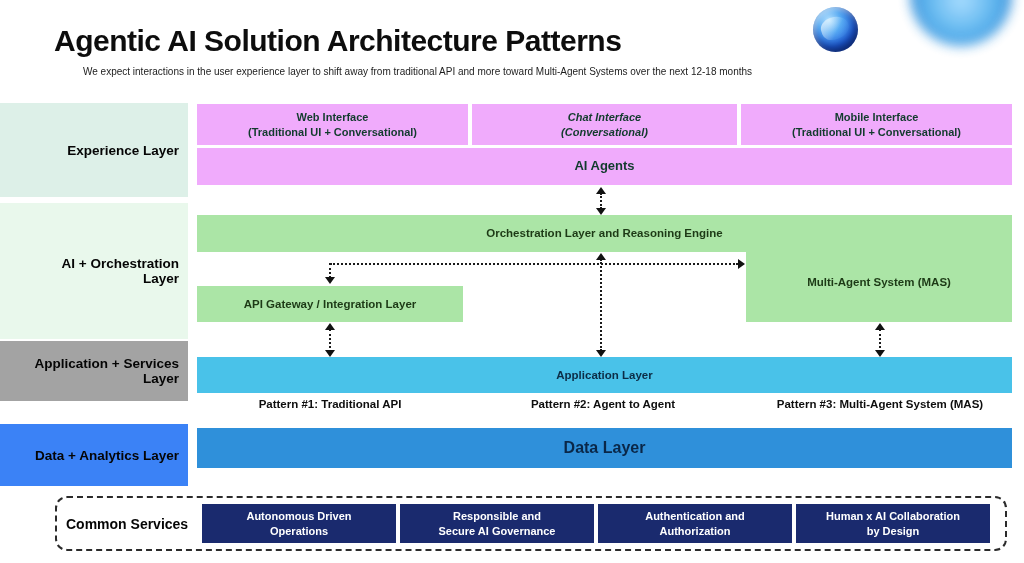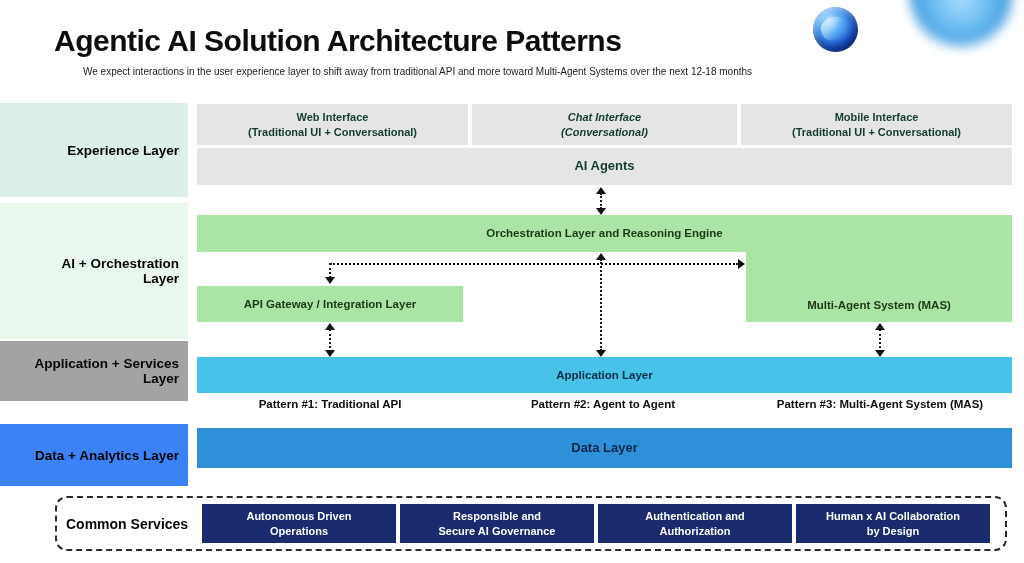--- a/index.html
+++ b/index.html
@@ -38,30 +38,30 @@
   }
   .rl-exp  { top:103px; height:94px;  background:#ddf0e8; }
   .rl-orch { top:203px; height:136px; background:#e9f8ec;padding-left:45px; }
   .rl-app  { top:341px; height:60px;  background:#a3a3a3; }
   .rl-data { top:424px; height:62px;  background:#3b82f6; }
   
   .box {
     position:absolute; display:flex; flex-direction:column; align-items:center; justify-content:center;
     text-align:center; font-weight:bold; line-height:1.3;
   }
-  .teal  { background:#e5e5e5; color:#123b2d; font-size:11px; }
+  .teal  { background:#f0abfc; color:#123b2d; font-size:11px; }
   .green { background:#abe5a6; color:#1d3a16; font-size:11.5px; }
   .cyan  { background:#49c2e9; color:#0c2d46; font-size:11.5px; }
-  .blue  { background:#2f90da; color:#0a2748; font-size:13px; }
+  .blue  { background:#2f90da; color:#0a2748; font-size:16px; }
   .b-web    { left:197px; top:104px; width:271px; height:41px; }
   .b-chat   { left:472px; top:104px; width:265px; height:41px;font-style:italic; }
   .b-mobile { left:741px; top:104px; width:271px; height:41px; }
   .b-agents { left:197px; top:148px; width:815px; height:37px; font-size:13px; }
   .b-engine { left:197px; top:215px; width:815px; height:37px; }
-  .b-mas    { left:746px; top:252px; width:266px; height:70px; justify-content:flex-end; padding-bottom:9px; }
+  .b-mas    { left:746px; top:252px; width:266px; height:70px; padding-bottom:9px; }
   .b-gw     { left:197px; top:286px; width:266px; height:36px; }
   .b-app    { left:197px; top:357px; width:815px; height:36px; }
   .b-data   { left:197px; top:428px; width:815px; height:40px; }
   .pattern {
     position:absolute; top:398px; width:266px; text-align:center;
     font-size:11.5px; font-weight:bold; color:#0e0e0e; white-space:nowrap;
   }
   .p1 { left:197px; } .p2 { left:470px; } .p3 { left:747px; }
   
   .vline { position:absolute; width:0; border-left:2px dotted #1a1a1a; }

